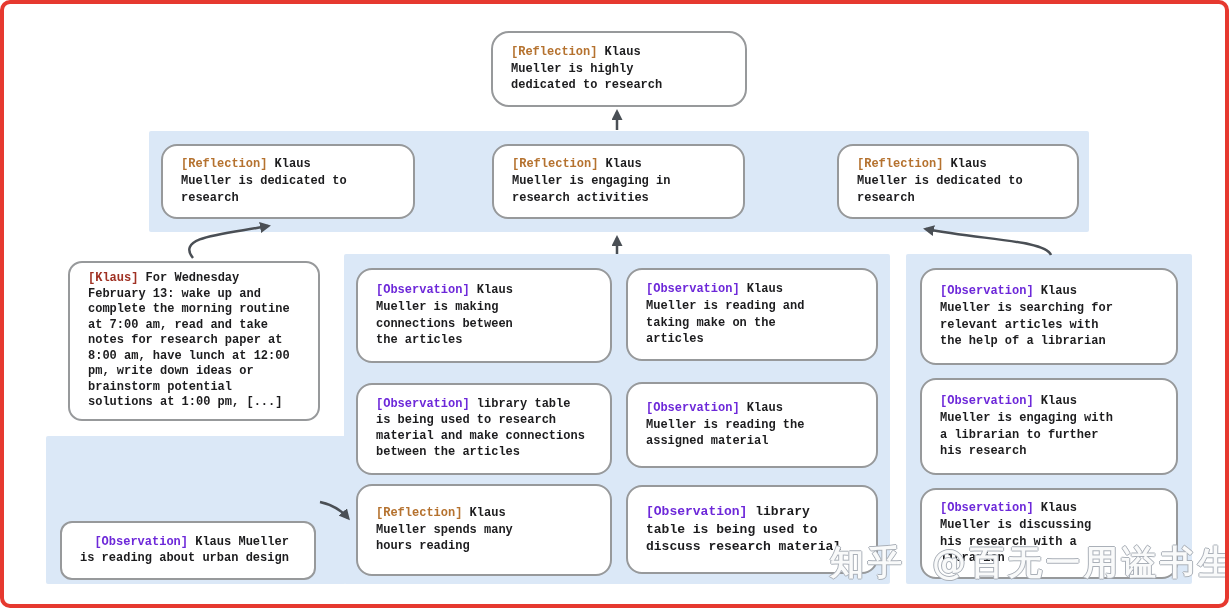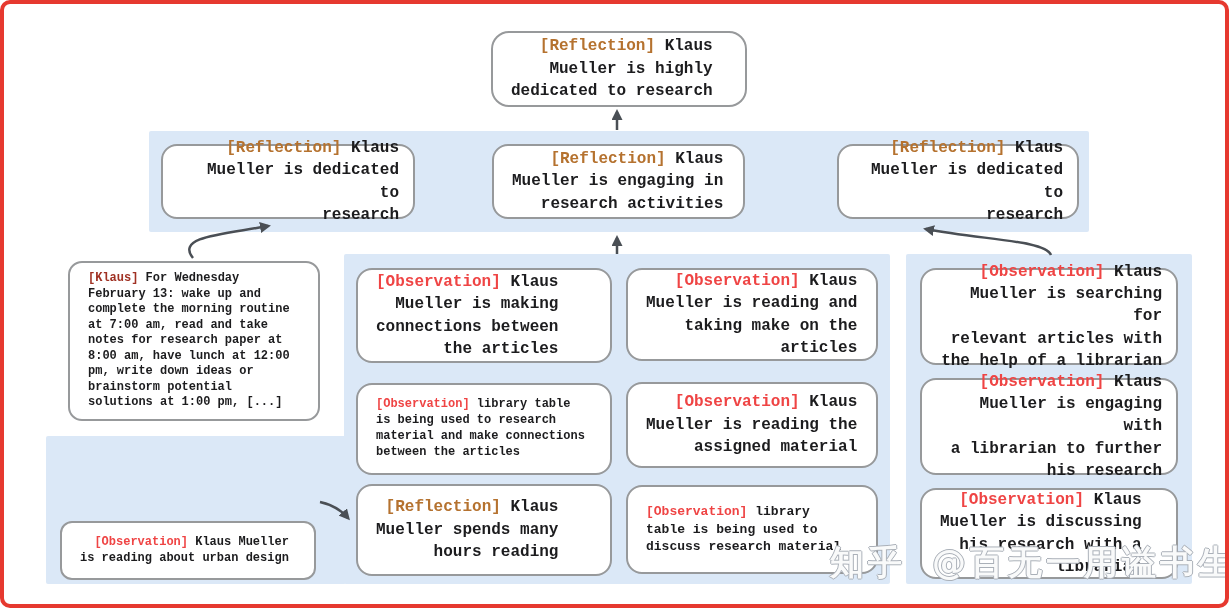--- a/index.html
+++ b/index.html
@@ -7,27 +7,27 @@
     position:relative;width:1229px;height:608px;box-sizing:border-box;
     background:#ffffff;border:4px solid #e6392f;border-radius:10px;
     font-family:"Liberation Mono","DejaVu Sans Mono",monospace;overflow:hidden;
   }
   .panel{position:absolute;background:#dbe8f7;border-radius:2px;}
   .node{
     position:absolute;background:#ffffff;border:2px solid #97999b;border-radius:16px;
     box-sizing:border-box;display:flex;align-items:center;padding:6px 14px 6px 18px;
   }
   .node p{margin:0;font-weight:bold;color:#1c1c1e;white-space:pre-line;}
-  .fs14 p{font-size:16px;line-height:1.4;text-align:right;}
+  .fs14 p{font-size:12px;line-height:1.4;}
   .fs13 p{font-size:13px;line-height:1.35;}
   .fs12 p{font-size:12px;line-height:1.33;}
   .plan-node{border-radius:14px;}
   .plan-node p{line-height:1.29;}
   .lbl-reflection{color:#b5722f;}
-  .lbl-observation{color:#ef4444;}
+  .lbl-observation{color:#6d28d9;}
   .lbl-plan{color:#a03123;}
   .arrows{position:absolute;left:0;top:0;pointer-events:none;}
   .arrows path{stroke:#4a4f55;stroke-width:2.5;fill:none;}
   .watermark{
     position:absolute;left:826px;top:536px;display:flex;gap:26px;
     font-family:"DejaVu Sans","Liberation Sans",sans-serif;
     font-size:34px;font-weight:bold;letter-spacing:4px;
     color:rgba(255,255,255,0.93);
     text-shadow:1px 0 0 #aab0b8,-1px 0 0 #aab0b8,0 1px 0 #aab0b8,0 -1px 0 #aab0b8;
     white-space:nowrap;

